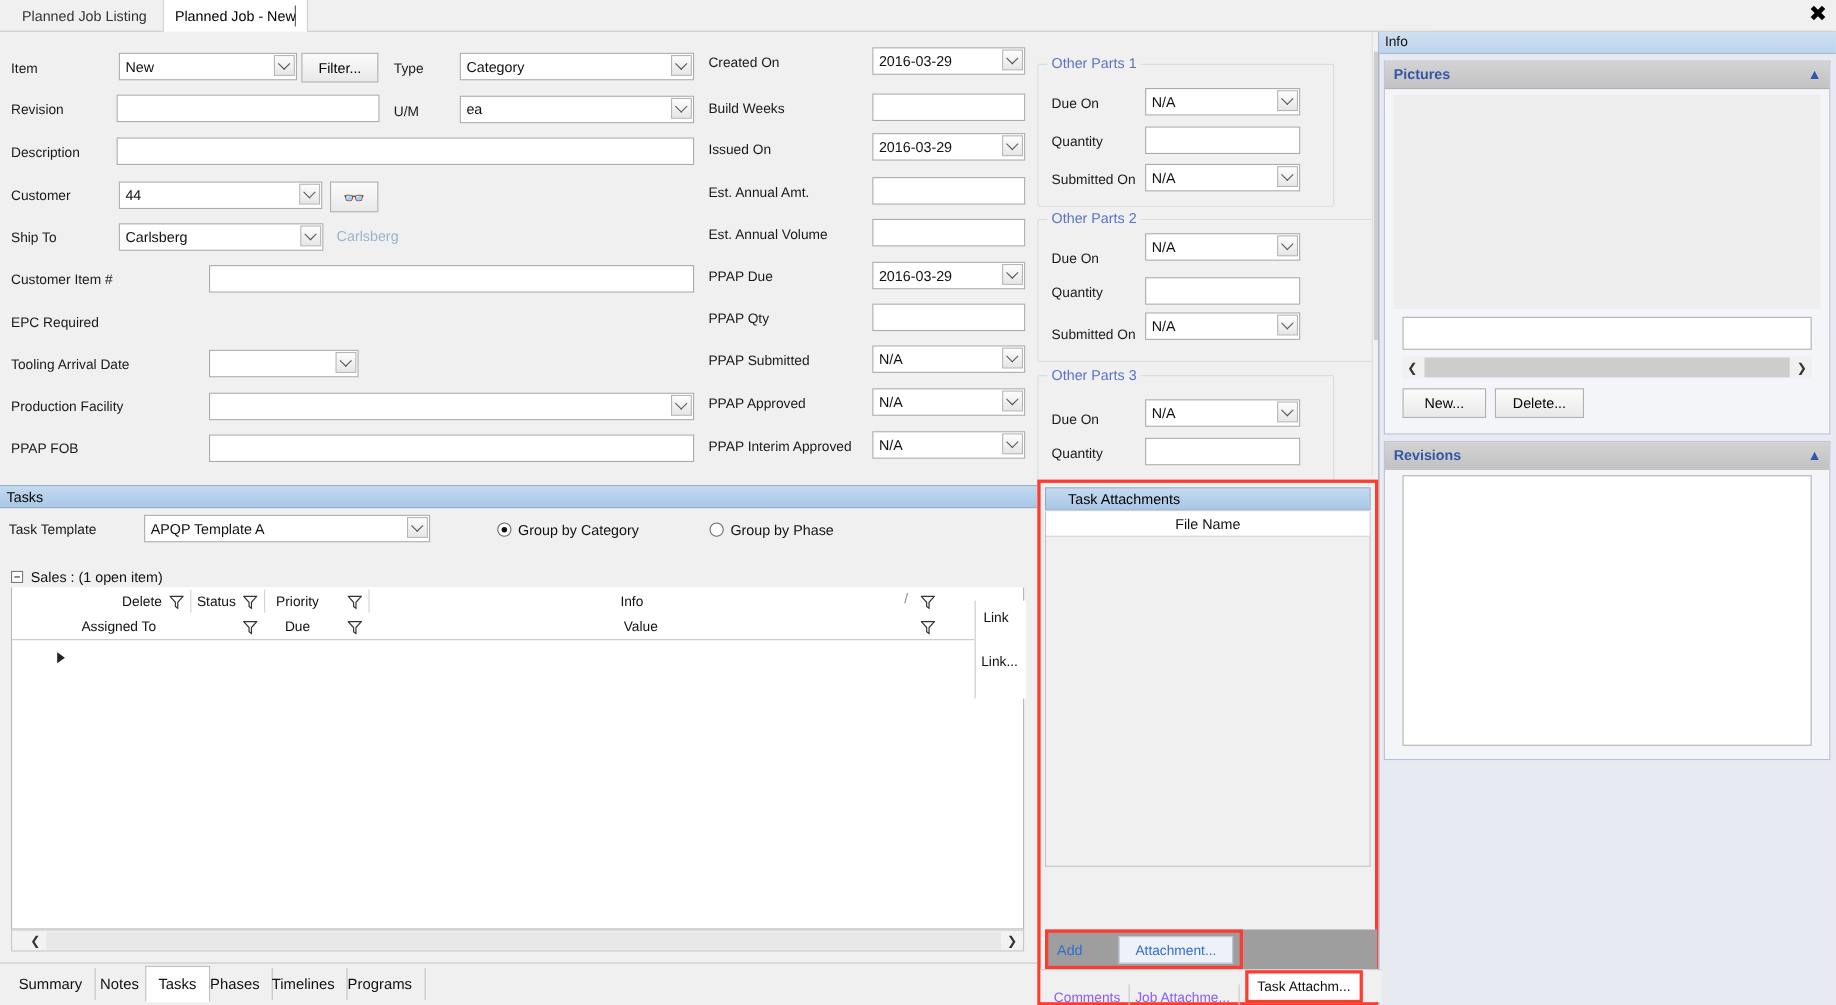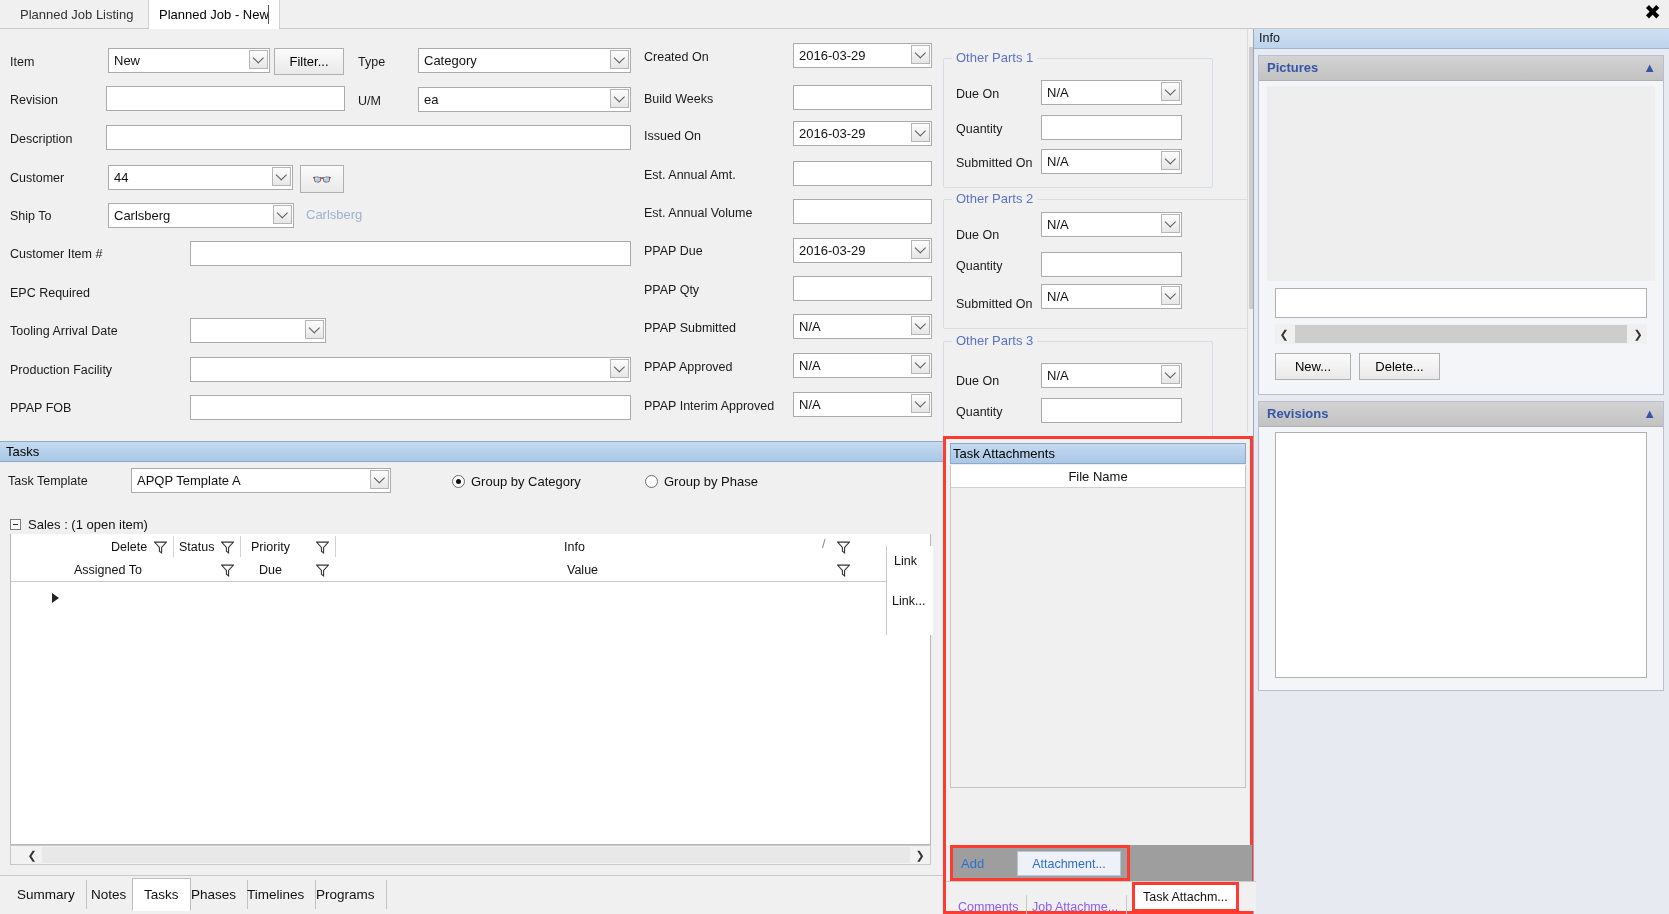--- a/index.html
+++ b/index.html
@@ -241,21 +241,21 @@
   }
 
   
   .tapanel {
     position: absolute; left: 943px; top: 436px; width: 310px; height: 478px;
     background: #f0f0f0; border: 3px solid #ff3b30;
   }
   .ta-header {
     position: absolute; left: 4px; top: 4px; right: 4px; height: 21px;
     background: linear-gradient(#c4daf0,#a9c7e6); border: 1px solid #8fa9c4;
-    font-size: 13px; padding-left: 2px; line-height: 19px; color: #000;
+    font-size: 13px; padding-left: 20px; line-height: 19px; color: #000;
   }
   .ta-grid {
     position: absolute; left: 4px; top: 26px; right: 4px; height: 323px;
     background: #f0f0f0; border: 1px solid #c4c4c4; border-top: none;
   }
   .ta-colhdr {
     position: absolute; left: 0; top: 0; right: 0; height: 23px; background: #fff;
     border-bottom: 1px solid #d0d0d0; display: flex; align-items: center; justify-content: center;
     font-size: 13px; color: #111;
   }

